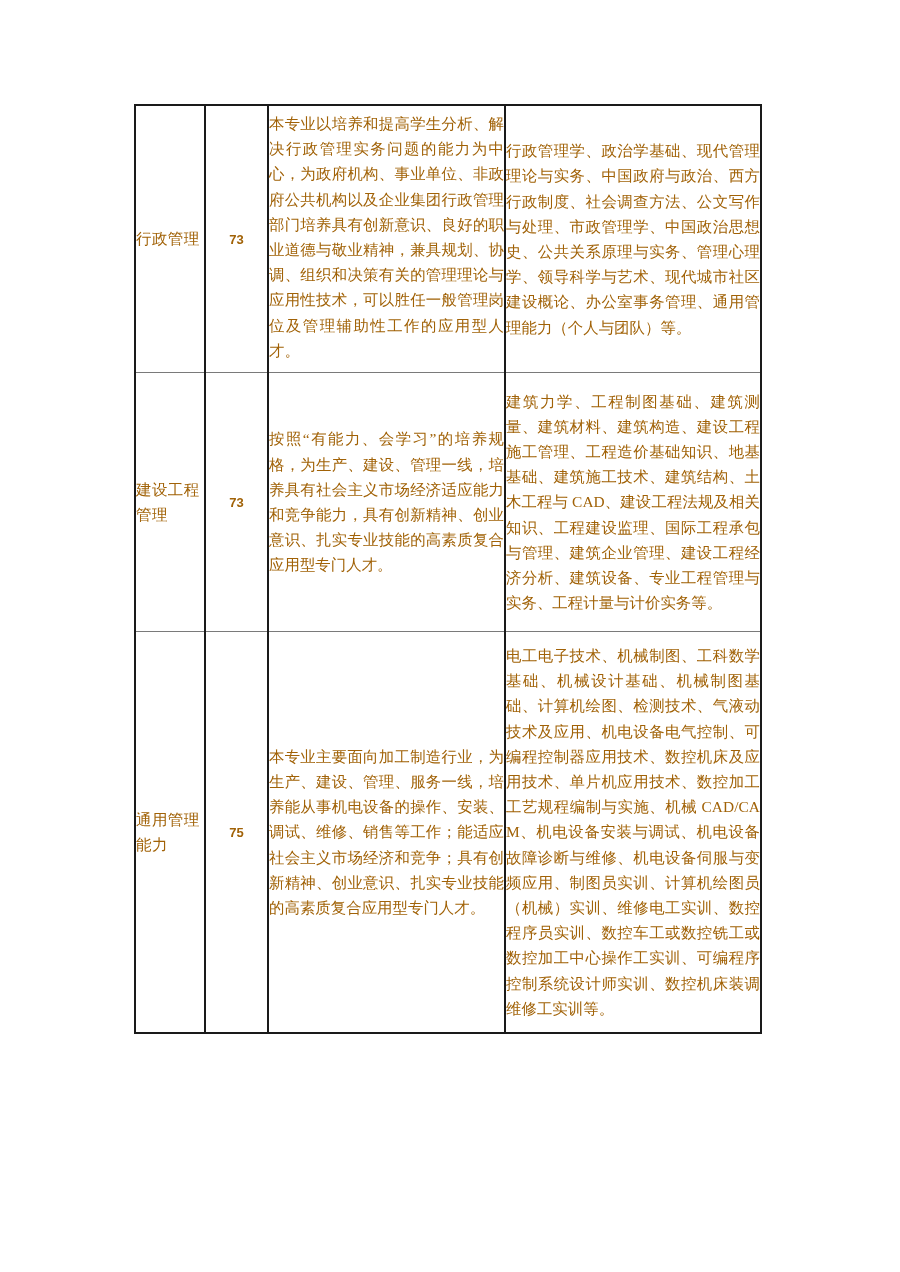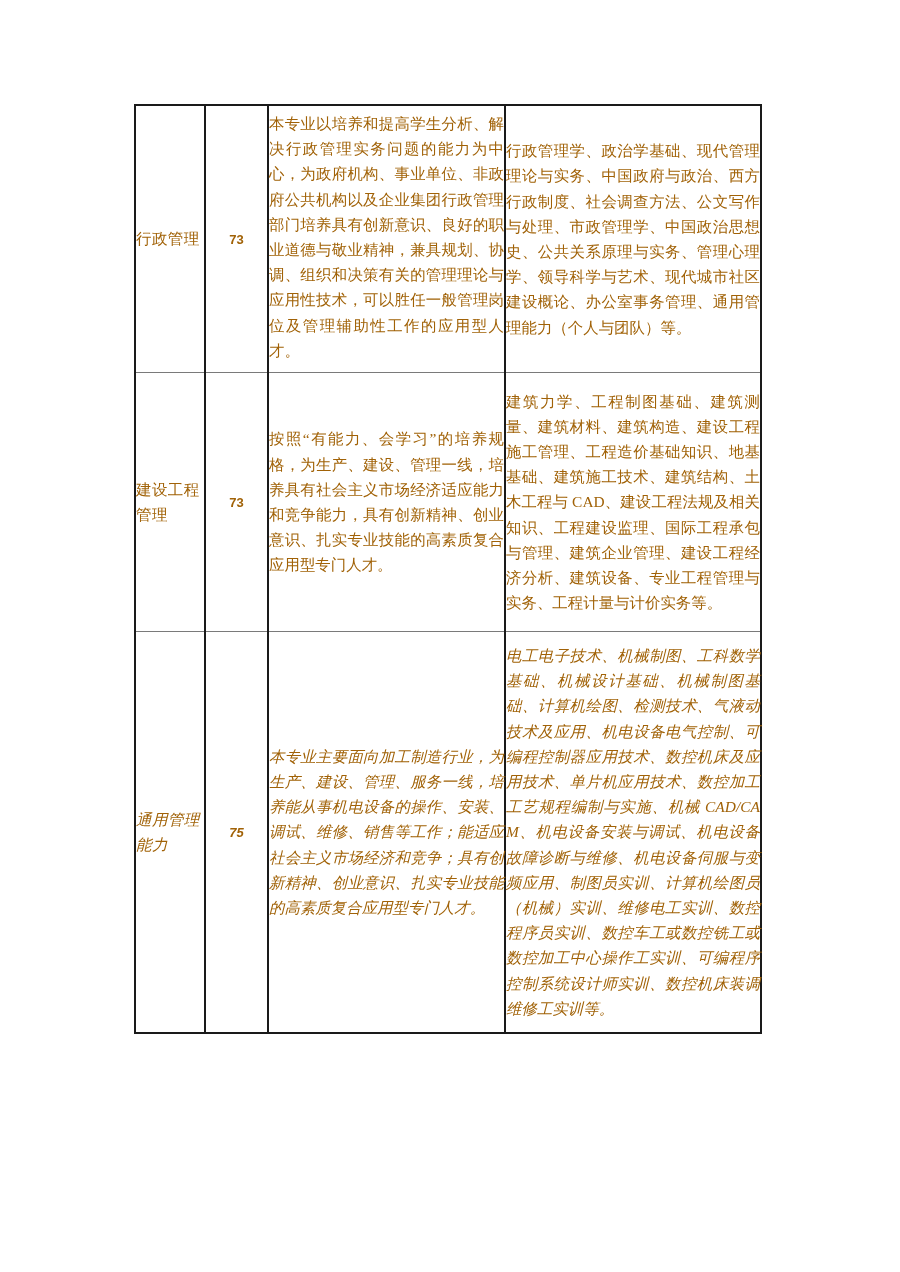--- a/index.html
+++ b/index.html
@@ -74,21 +74,21 @@
     padding: 3px 5px 3px 6px;
     word-break: break-all;
     letter-spacing: 0.05px;
   }
   .cell-text.top { vertical-align: top; padding-top: 5px; }
   .cell-text.mid { vertical-align: middle; }
 
   
   .row-1 td { height: 261px; }
   .row-2 td { height: 258px; margin-left: 20px; }
-  .row-3 td { height: 400px; font-style: italic; }
+  .row-3 td { height: 400px; }
 </style>
 </head>
 <body>
 
 <div class="page">
   <div class="table-wrap">
     <table class="major-table">
       <colgroup>
         <col class="col-major">
         <col class="col-score">

